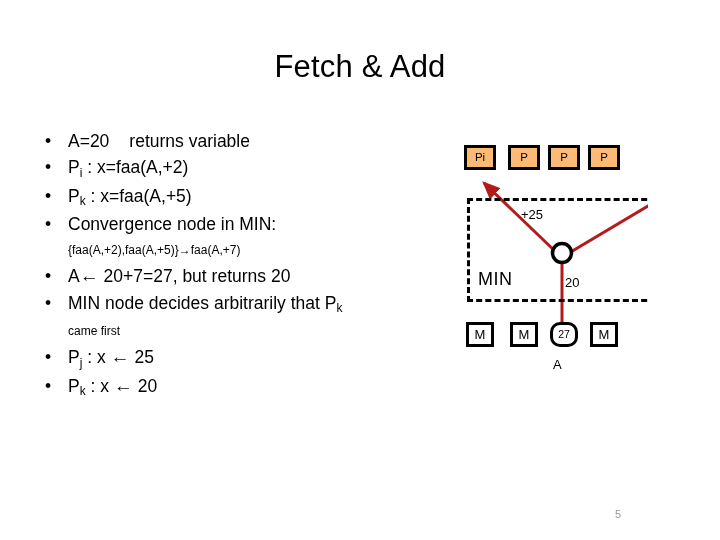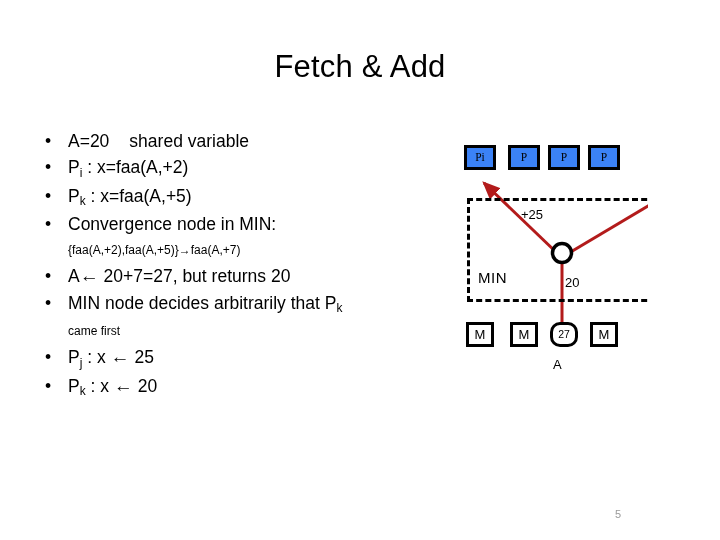--- a/index.html
+++ b/index.html
@@ -77,28 +77,27 @@
     left: 455px;
     top: 140px;
     width: 255px;
     height: 245px;
   }
   .pbox {
     position: absolute;
     width: 32px;
     height: 25px;
     border: 3px solid #000;
-    background: #3b82f6;
+    background: #fdba74;
     box-sizing: border-box;
     display: flex;
     align-items: center;
     justify-content: center;
     font-size: 11.5px;
     line-height: 1;
-    font-family: Liberation Serif, serif;
   }
   .mbox {
     position: absolute;
     width: 28px;
     height: 25px;
     border: 3px solid #000;
     background: #fff;
     box-sizing: border-box;
     display: flex;
     align-items: center;
@@ -115,21 +114,21 @@
     width: 226px;
     height: 104px;
     box-sizing: border-box;
     border: 3px dashed #000;
     background: transparent;
   }
   #min-label {
     position: absolute;
     left: 23px;
     top: 130px;
-    font-size: 15px;
+    font-size: 18px;
     line-height: 1;
     letter-spacing: 0.5px;
   }
   .edge-label {
     position: absolute;
     font-size: 13px;
     line-height: 1;
     background: transparent;
   }
   #lbl-plus25 { left: 66px; top: 68px; }
@@ -157,21 +156,21 @@
   }
 </style>
 </head>
 <body>
 
 <div id="slide">
 
   <div id="slide-title">Fetch &amp; Add</div>
 
   <div id="bullet-list">
-      <div class="bullet-row"><span class="bullet-dot">•</span><span class="bullet-text"><span>A=20</span><span class="sp"></span><span class="sp"></span><span>shared variable</span></span></div>
+      <div class="bullet-row"><span class="bullet-dot">•</span><span class="bullet-text"><span>A=20</span><span class="sp"></span><span class="sp"></span><span>returns variable</span></span></div>
       <div class="bullet-row"><span class="bullet-dot">•</span><span class="bullet-text"><span>P</span><sub>i</sub><span> :  x=faa(A,+2)</span></span></div>
       <div class="bullet-row"><span class="bullet-dot">•</span><span class="bullet-text"><span>P</span><sub>k</sub><span> :  x=faa(A,+5)</span></span></div>
       <div class="bullet-row"><span class="bullet-dot">•</span><span class="bullet-text"><span>Convergence node in MIN:</span></span></div>
       <div class="cont-line"><span class="bullet-text"><span>{faa(A,+2),faa(A,+5)}→faa(A,+7)</span></span></div>
       <div class="bullet-row"><span class="bullet-dot">•</span><span class="bullet-text"><span>A</span><span class="arrowL">←</span><span> 20+7=27, but returns 20</span></span></div>
       <div class="bullet-row"><span class="bullet-dot">•</span><span class="bullet-text"><span>MIN node decides arbitrarily that P</span><sub>k</sub></span></div>
       <div class="cont-line"><span class="bullet-text"><span>came first</span></span></div>
       <div class="bullet-row"><span class="bullet-dot">•</span><span class="bullet-text"><span>P</span><sub>j</sub><span> : x </span><span class="arrowL">←</span><span> 25</span></span></div>
       <div class="bullet-row"><span class="bullet-dot">•</span><span class="bullet-text"><span>P</span><sub>k</sub><span> : x </span><span class="arrowL">←</span><span> 20</span></span></div>
     </div>

